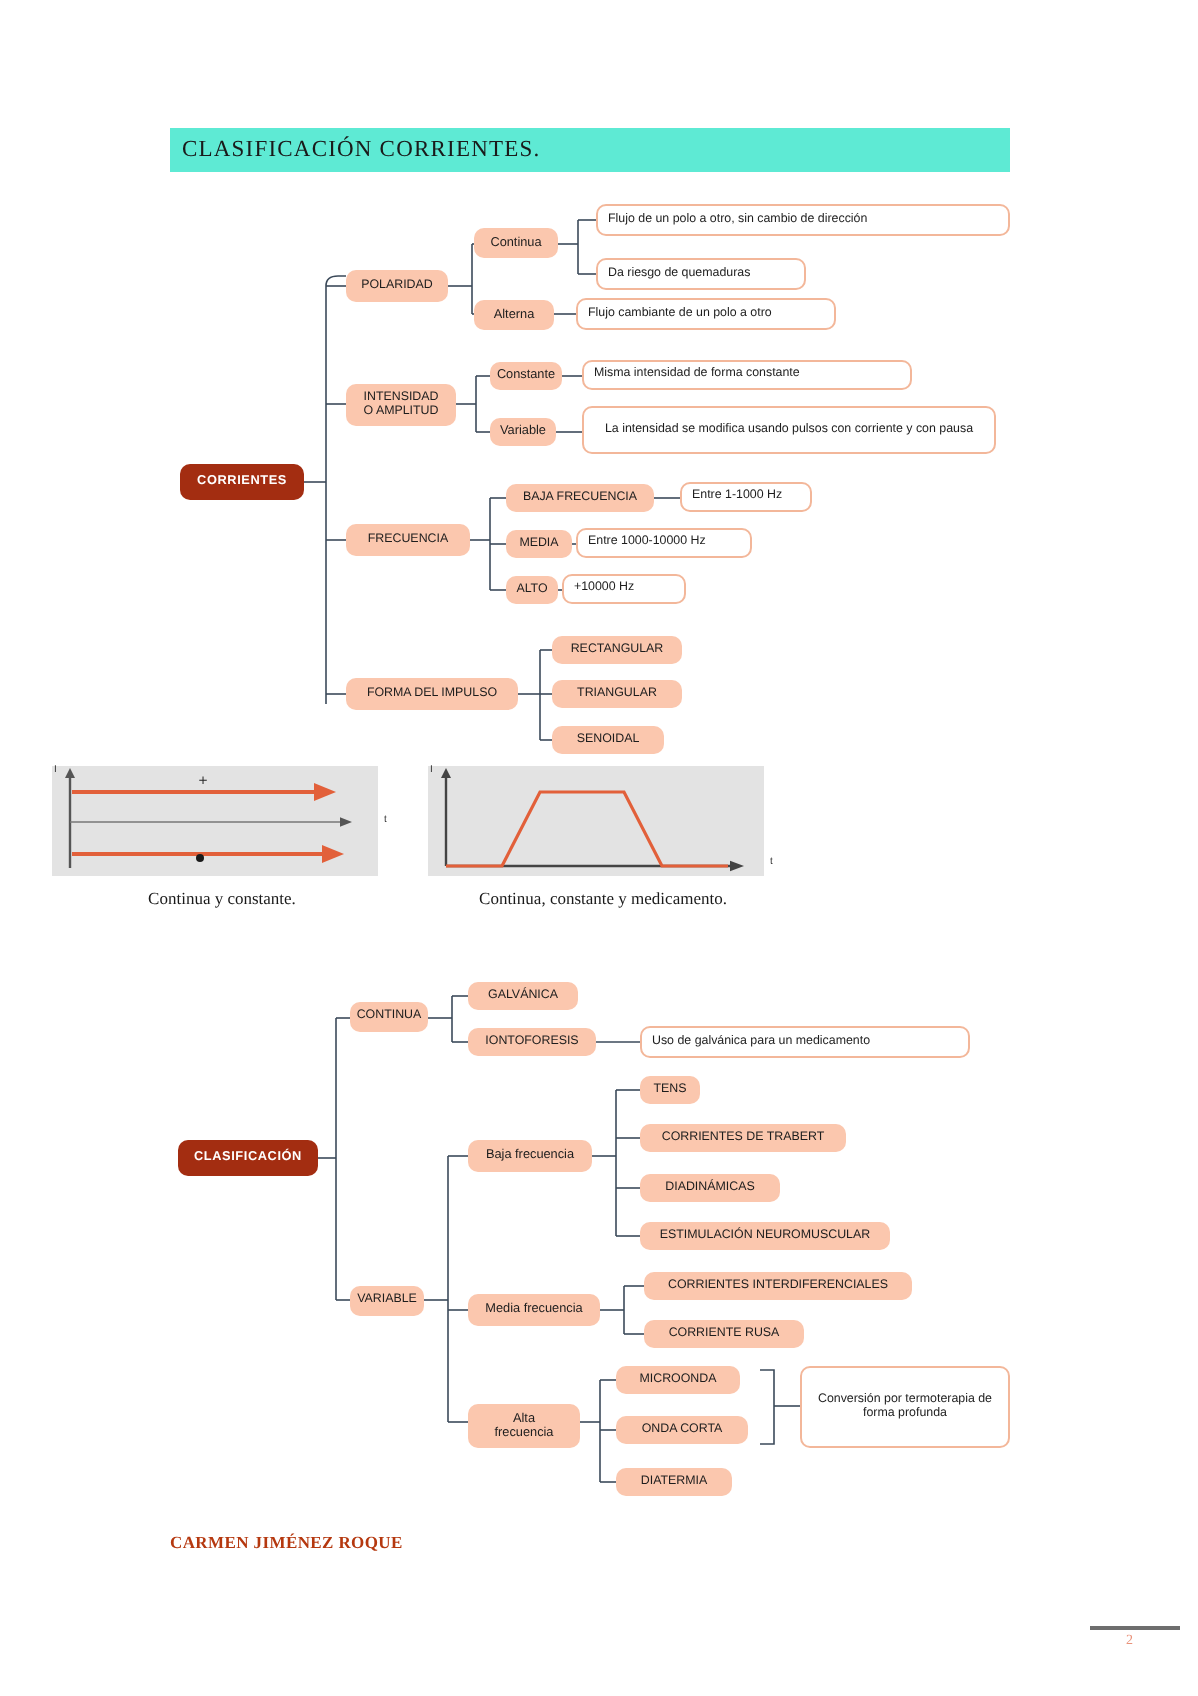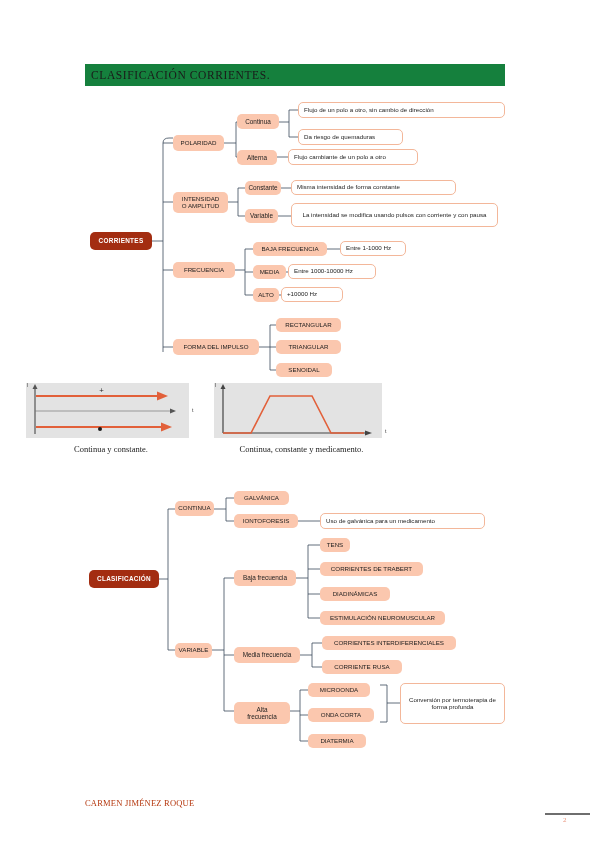--- a/index.html
+++ b/index.html
@@ -6,21 +6,21 @@
   body{
     width:599px;height:848px;background:#ffffff;
     font-family:"Liberation Sans", sans-serif;
     position:relative;overflow:hidden;
   }
   .page{position:absolute;inset:0;}
 
   
   .title-banner{
     position:absolute;left:85px;top:64px;width:420px;height:22px;
-    background:#15803d;display:flex;align-items:center;
+    background:#5eead4;display:flex;align-items:center;
   }
   .title-banner .t{
     font-family:"Liberation Serif", serif;
     font-size:11.5px;letter-spacing:.6px;color:#1a1a1a;
     padding-left:6px;font-weight:400;
   }
 
   
   .node{
     position:absolute;box-sizing:border-box;
@@ -49,22 +49,22 @@
   
   .fig{position:absolute;}
   .fig .plot{background:#e3e3e3;position:relative;}
   .fig .cap{
     font-family:"Liberation Serif", serif;font-size:8.5px;color:#1a1a1a;
     text-align:center;margin-top:6px;white-space:nowrap;
   }
 
   
   .footer-name{
-    position:absolute;left:85px;top:798px;
-    font-family:"Liberation Serif", serif;font-weight:400;
+    position:absolute;left:85px;top:766px;
+    font-family:"Liberation Serif", serif;font-weight:700;
     font-size:8.5px;color:#b5380f;letter-spacing:.2px;
   }
   .page-rule{position:absolute;left:545px;top:813px;width:45px;height:2px;
              background:#6e6e6e;}
   .page-num{position:absolute;left:563px;top:816px;font-size:7px;
             color:#e9927a;font-family:"Liberation Serif", serif;}
 </style>
 </head>
 <body>
 

